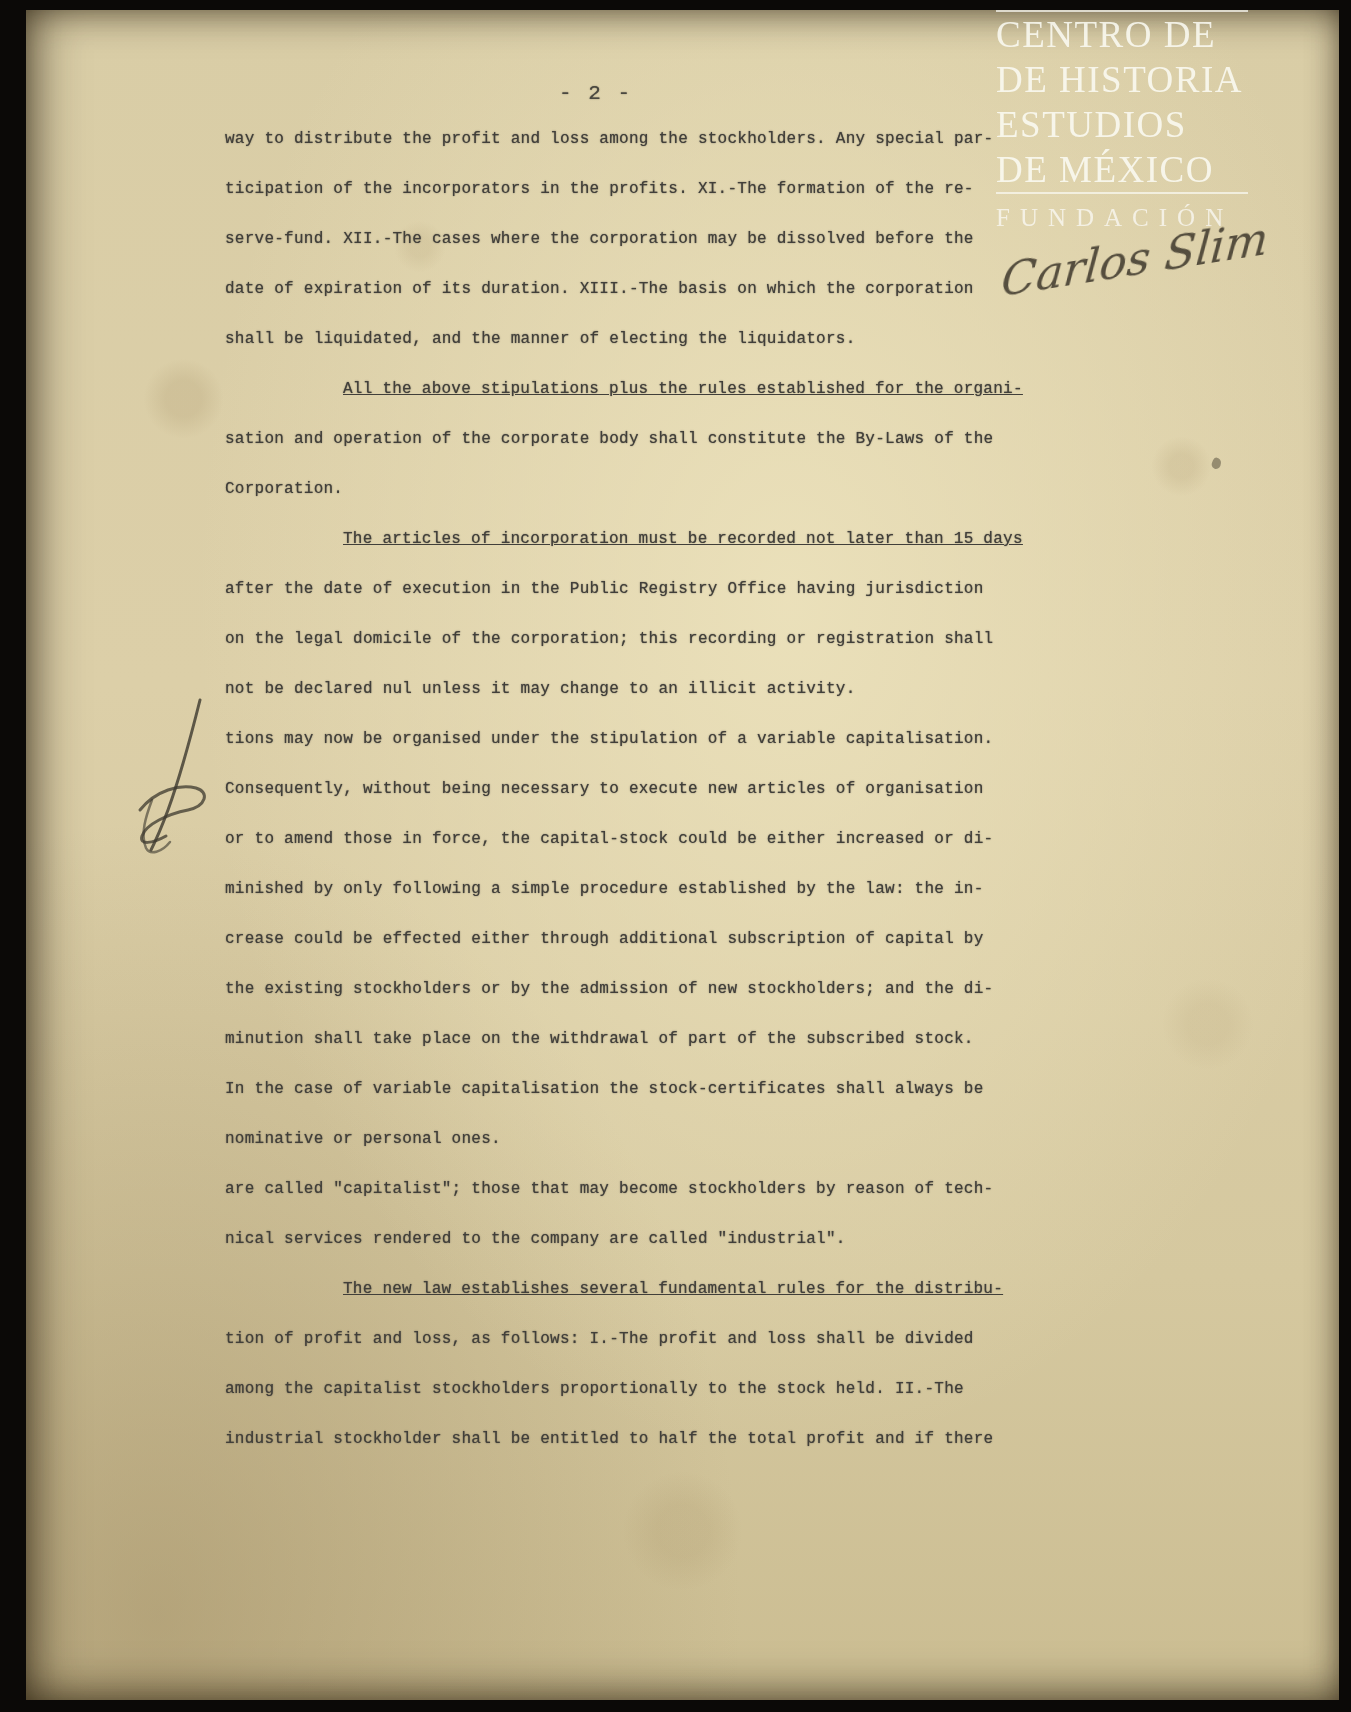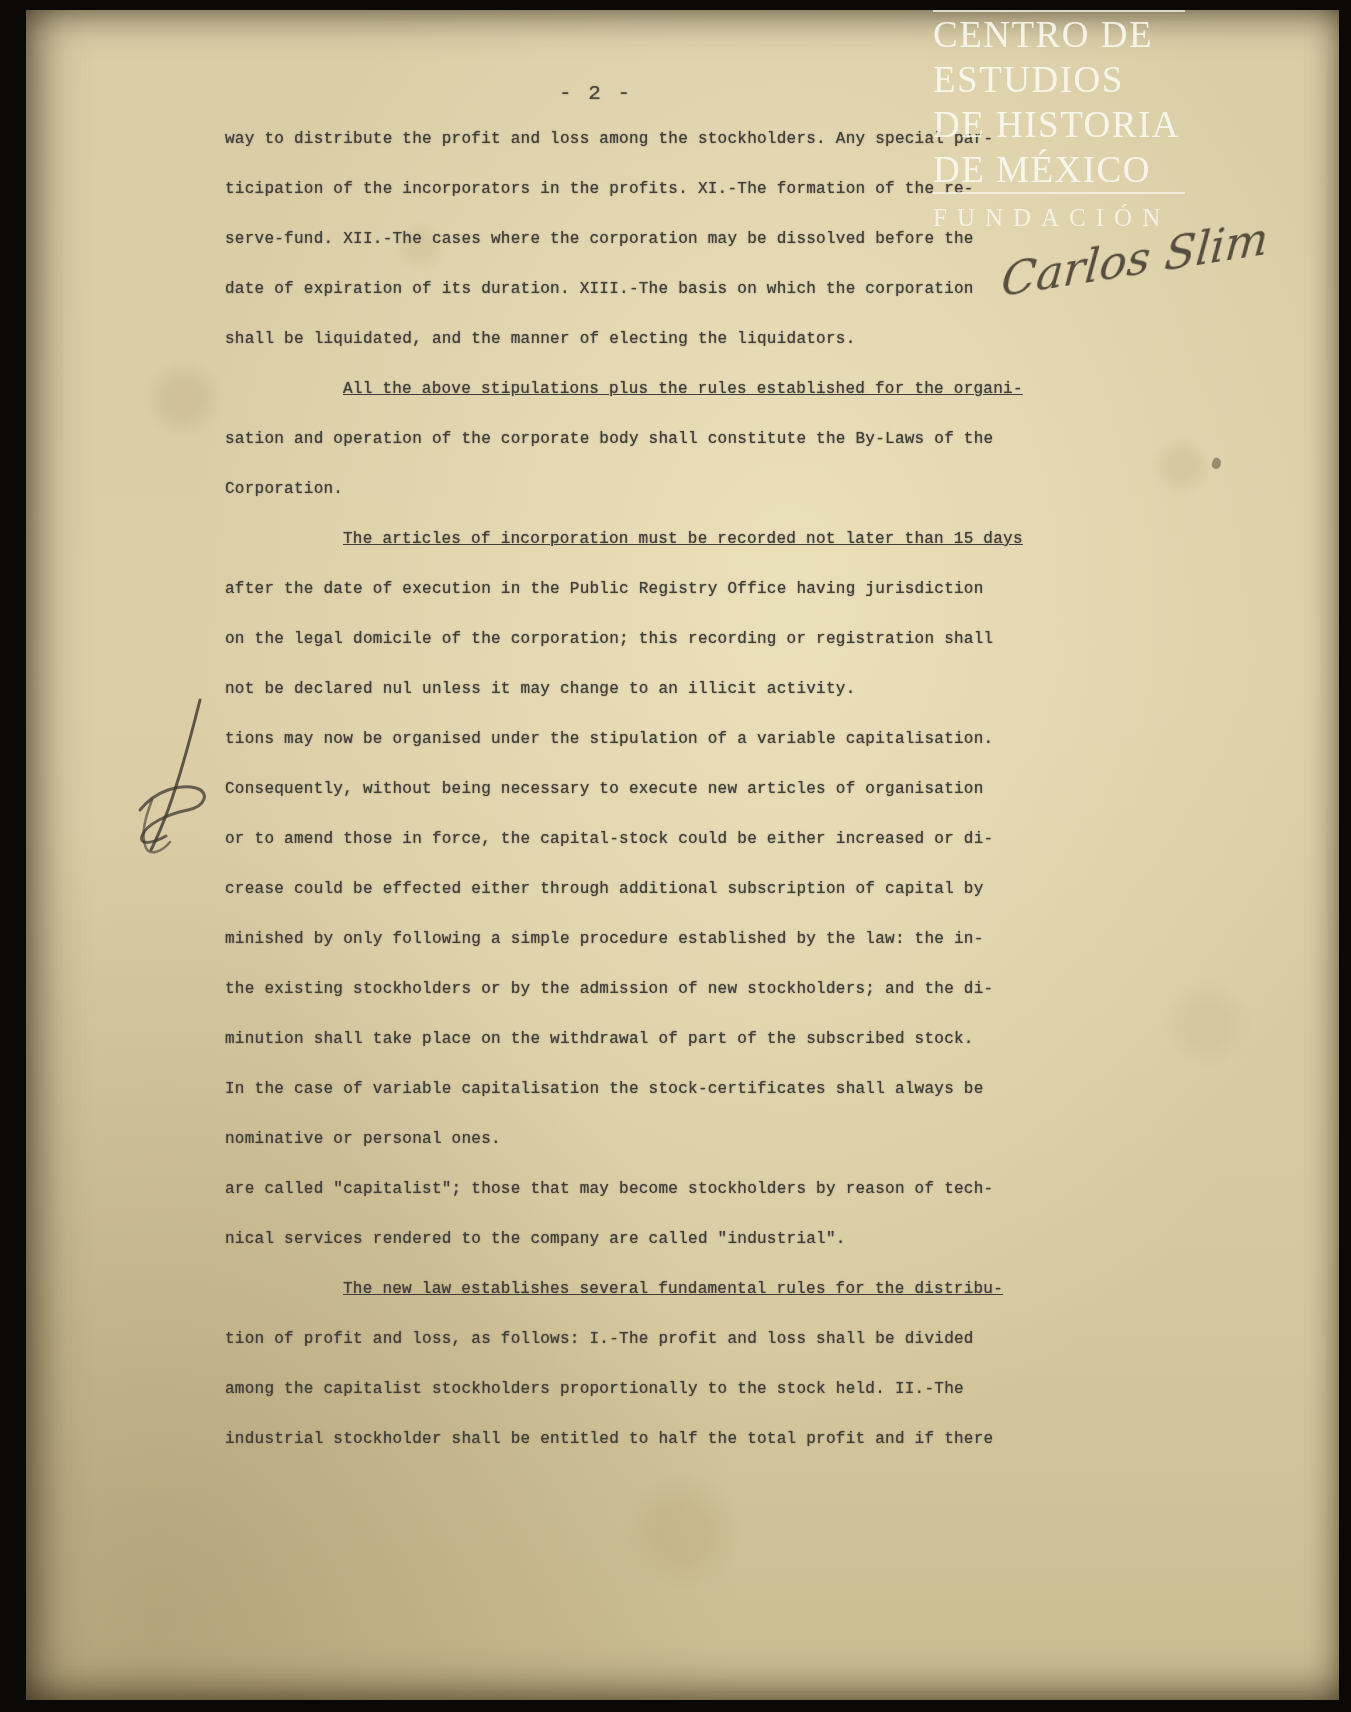--- a/index.html
+++ b/index.html
@@ -43,21 +43,21 @@
     position:absolute; left:199px; top:104px; width:980px;
     font-size:16px; line-height:50px; letter-spacing:.25px;
     color:#413f3a;
     text-shadow:0 0 1.3px rgba(58,55,50,.85);
     white-space:nowrap;
   }
   .paragraph { margin:0; }
   .line { height:50px; }
   .line.first { text-indent:118px;text-decoration:underline; }
   .watermark {
-    position:absolute; left:930px; top:0; width:300px;
+    position:absolute; left:993px; top:0; width:300px;
     font-family:"Liberation Serif","DejaVu Serif",serif;
     color:rgba(252,251,245,.85);
     z-index:5; pointer-events:none;
   }
   .wm-rule { height:2px; background:rgba(250,249,243,.72); width:252px; margin-left:3px; }
   .wm-rule.top { margin-top:10px; }
   .wm-line { font-size:37px; line-height:45px; letter-spacing:1.5px; margin-left:3px; }
   .wm-foundation {
     font-size:25px; line-height:40px; letter-spacing:10px;
     margin-top:4px; margin-left:3px;
@@ -106,22 +106,22 @@
       <div class="paragraph">
         <div class="line first">The articles of incorporation must be recorded not later than 15 days</div>
         <div class="line">after the date of execution in the Public Registry Office having jurisdiction</div>
         <div class="line">on the legal domicile of the corporation; this recording or registration shall</div>
         <div class="line">not be declared nul unless it may change to an illicit activity.</div>
       </div>
       <div class="paragraph">
         <div class="line">tions may now be organised under the stipulation of a variable capitalisation.</div>
         <div class="line">Consequently, without being necessary to execute new articles of organisation</div>
         <div class="line">or to amend those in force, the capital-stock could be either increased or di-</div>
+        <div class="line">minished by only following a simple procedure established by the law: the in-</div>
         <div class="line">crease could be effected either through additional subscription of capital by</div>
-        <div class="line">minished by only following a simple procedure established by the law: the in-</div>
         <div class="line">the existing stockholders or by the admission of new stockholders; and the di-</div>
         <div class="line">minution shall take place on the withdrawal of part of the subscribed stock.</div>
         <div class="line">In the case of variable capitalisation the stock-certificates shall always be</div>
         <div class="line">nominative or personal ones.</div>
       </div>
       <div class="paragraph">
         <div class="line">are called "capitalist"; those that may become stockholders by reason of tech-</div>
         <div class="line">nical services rendered to the company are called "industrial".</div>
       </div>
       <div class="paragraph">
@@ -131,22 +131,22 @@
         <div class="line">industrial stockholder shall be entitled to half the total profit and if there</div>
       </div>
     </div>
 
   <div class="speck"></div>
 </div>
 
 <div class="watermark">
   <div class="wm-rule top"></div>
   <div class="wm-line">CENTRO DE</div>
+  <div class="wm-line">DE HISTORIA</div>
   <div class="wm-line">ESTUDIOS</div>
-  <div class="wm-line">DE HISTORIA</div>
   <div class="wm-line">DE MÉXICO</div>
   <div class="wm-rule"></div>
   <div class="wm-foundation">FUNDACIÓN</div>
 </div>
 
 <div class="signature">Carlos Slim</div>
 
 <svg class="pencil-mark" width="120" height="170" viewBox="0 0 120 170">
   <path d="M78,8 C70,40 58,85 46,118 C40,134 33,150 29,158" fill="none" stroke="rgba(60,56,46,.8)" stroke-width="3" stroke-linecap="round"></path>
   <path d="M18,118 C34,98 58,92 74,96 C88,100 84,114 66,118 C46,122 24,132 20,144 C17,153 30,152 44,144" fill="none" stroke="rgba(60,56,46,.75)" stroke-width="3" stroke-linecap="round"></path>

